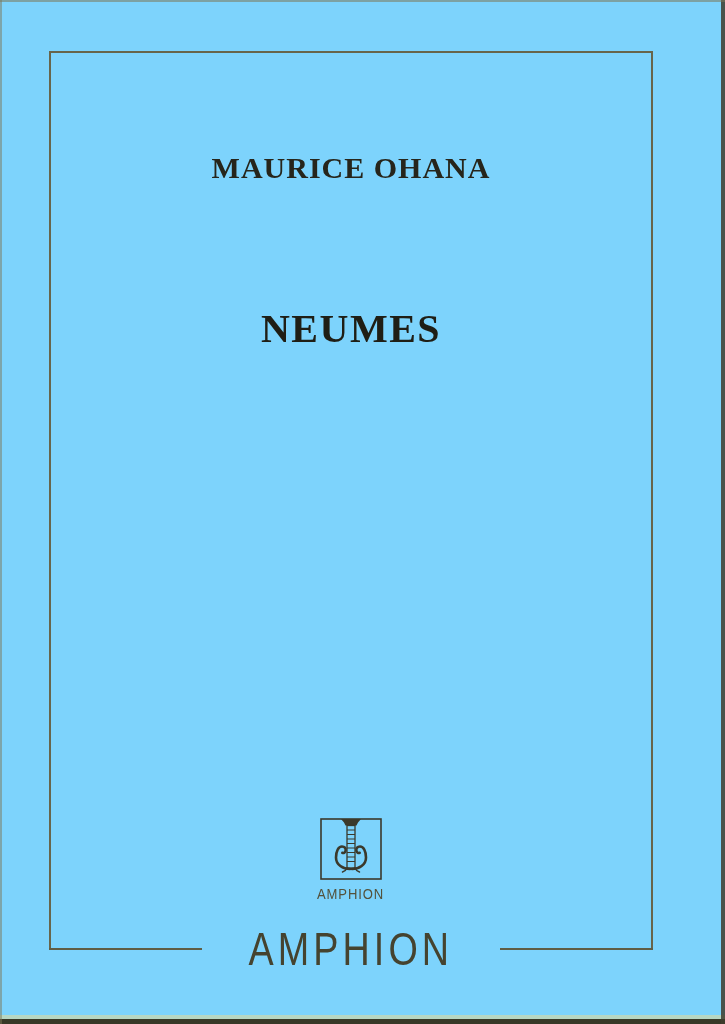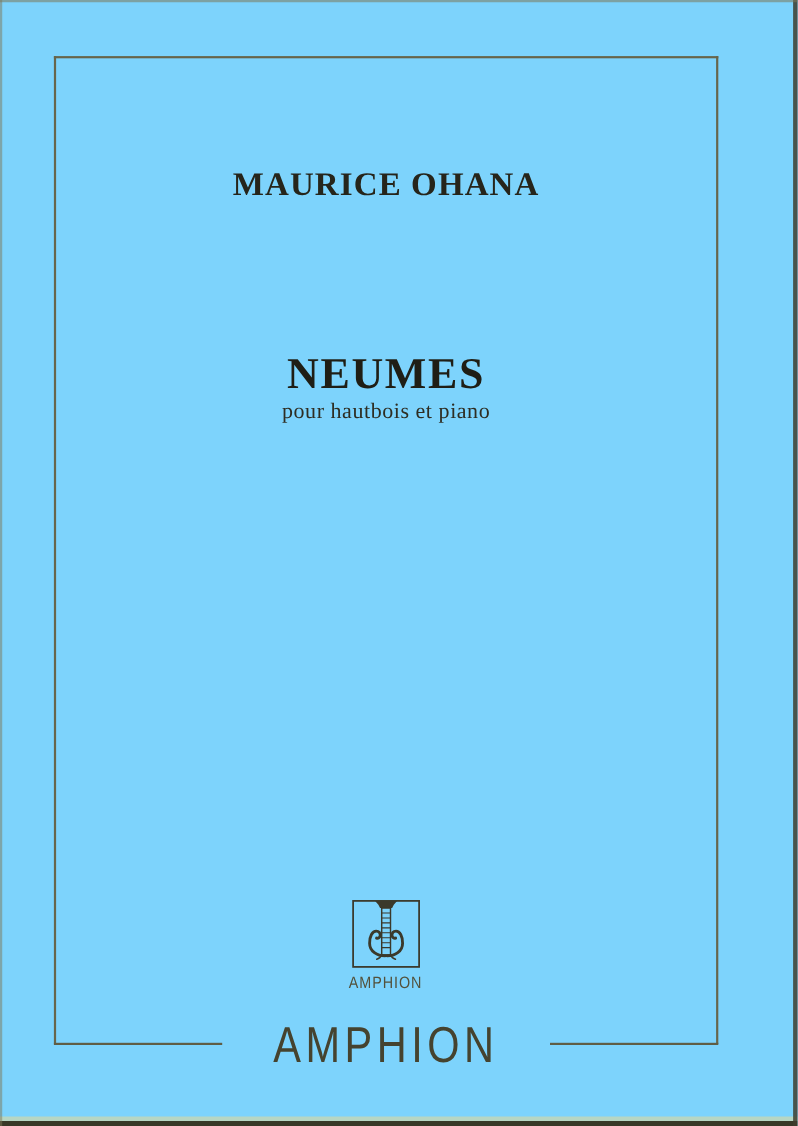--- a/index.html
+++ b/index.html
@@ -42,21 +42,21 @@
     text-align: center;
   }
   .composer {
     top: 151px;
     font-weight: bold;
     font-size: 30px;
     letter-spacing: 1px;
     color: #26251b;
   }
   .work-title {
-    top: 316px;
+    top: 305px;
     font-weight: bold;
     font-size: 40px;
     letter-spacing: 1.5px;
     color: #1f1e15;
   }
   .work-subtitle {
     top: 363px;
     font-size: 20px;
     letter-spacing: 0.5px;
     color: #2e2d22;
@@ -112,21 +112,20 @@
 <body>
 
 <div class="page">
 
   <div class="frame"></div>
 
   <div class="centered-band composer">MAURICE OHANA</div>
 
   <div class="centered-band work-title">NEUMES</div>
 
-  <div class="centered-band work-subtitle">pour hautbois et piano</div>
 
   <div class="logo-block">
     <svg class="lyre-svg" width="62" height="62" viewBox="0 0 62 62" fill="none" stroke="#3b392b">
 
       <rect x="1" y="1" width="60" height="60" stroke-width="1.6"></rect>
 
       <path d="M21 1 L41 1 L38 4.5 L36.5 7.5 L25.5 7.5 L24 4.5 Z" fill="#3b392b" stroke="none"></path>
 
       <rect x="27" y="7.5" width="8" height="42.5" stroke-width="1.3"></rect>
 

